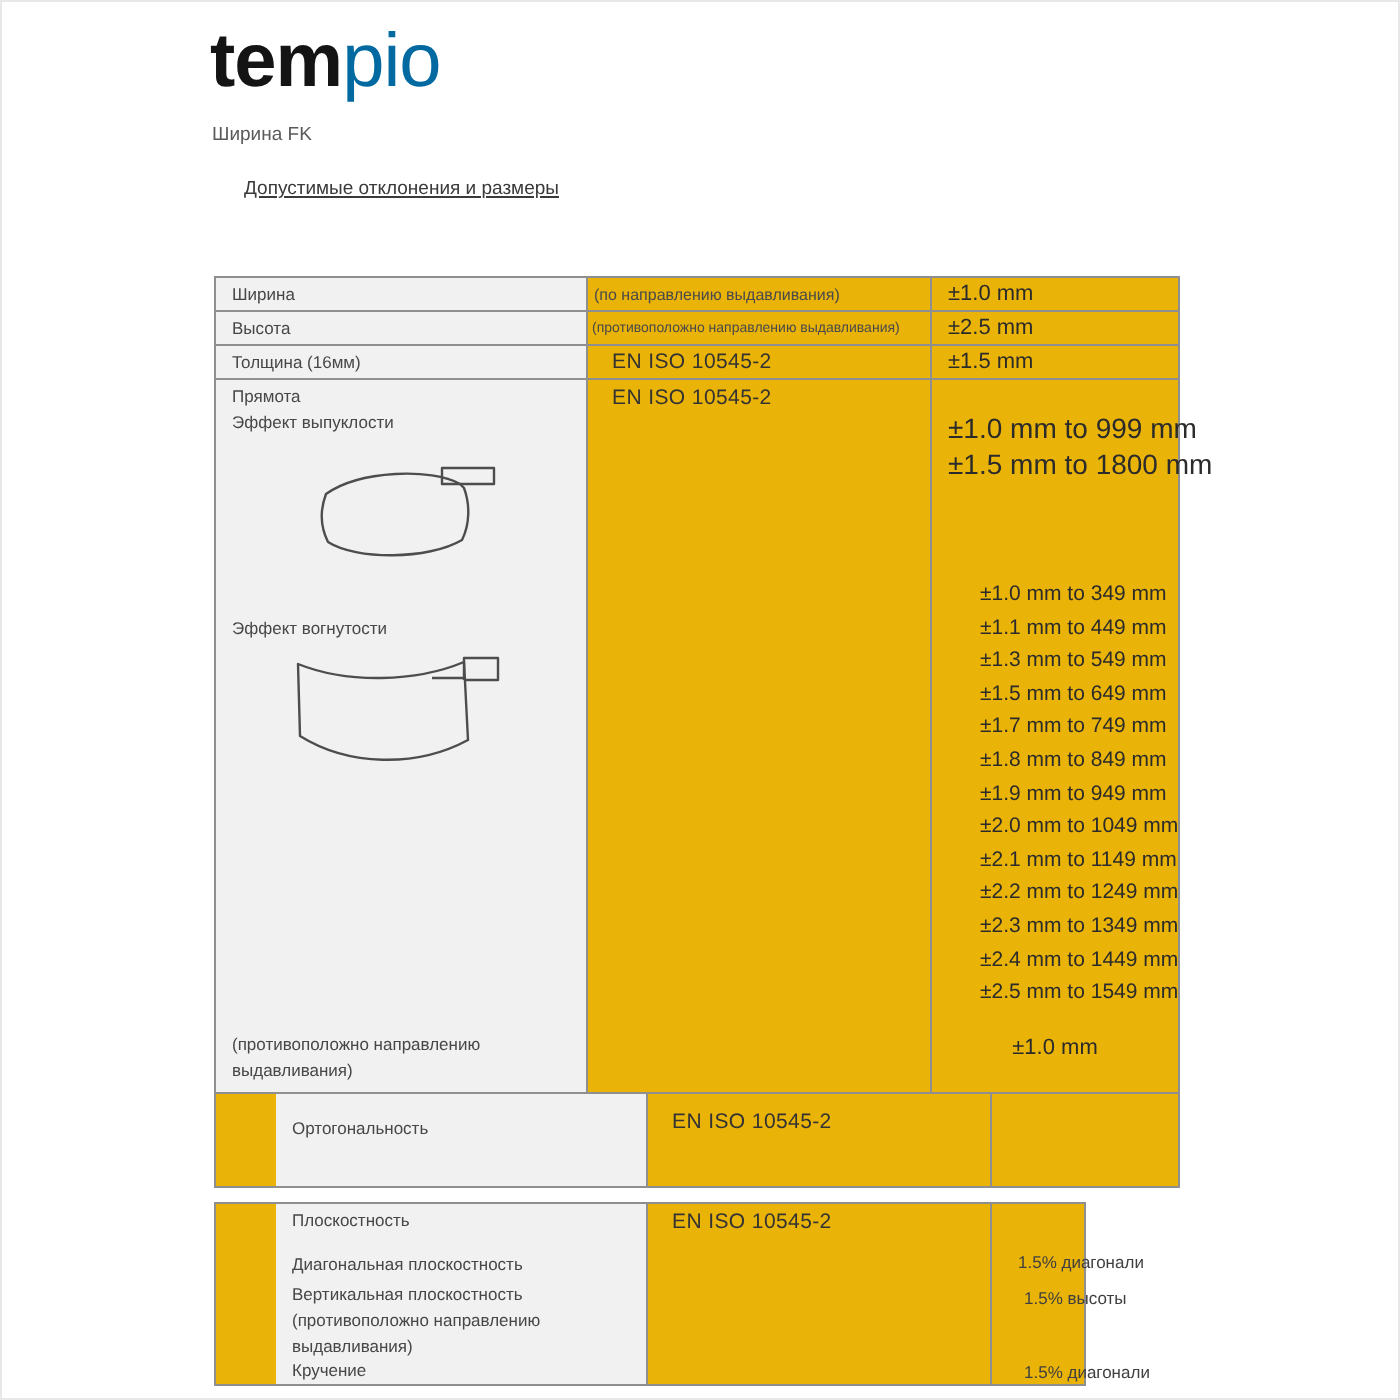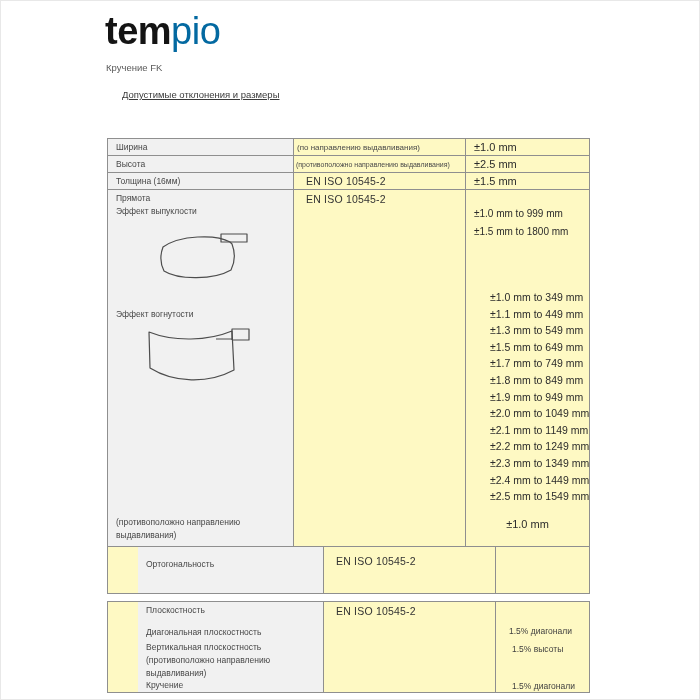--- a/index.html
+++ b/index.html
@@ -15,54 +15,54 @@
     box-sizing:border-box;border:1px solid #e8e8e8;overflow:hidden;
   }
   .abs{position:absolute;}
   
   .logo{left:104px;top:11px;font-size:38px;line-height:1;color:#141414;letter-spacing:-0.5px;}
   .logo .b{font-weight:700;}
   .logo .l{font-weight:400;color:#0369a1;}
   .system{left:105px;top:61px;font-size:9.5px;color:#5a5a5a;}
   .link{left:105px;top:88px;font-size:9.5px;color:#3a3a3a;text-decoration:underline;cursor:pointer;margin-left:16px;}
   
-  .tbl{box-sizing:border-box;border:1px solid var(--bc);background:#fef9c3;}
+  .tbl{box-sizing:border-box;border:1px solid var(--bc);background:#eab308;}
   .t1{left:106px;top:137px;width:483px;height:456px;}
-  .t2{left:106px;top:600px;width:483px;height:92px;}
+  .t2{left:106px;top:600px;width:436px;height:92px;}
   .row{display:flex;border-bottom:1px solid var(--bc);box-sizing:border-box;}
   .row.last{border-bottom:none;margin-left:30px;}
   .cell{position:relative;box-sizing:border-box;}
   .c1{width:186px;background:var(--labelbg);border-right:1px solid var(--bc);}
   .c2{width:172px;border-right:1px solid var(--bc);}
   .c3{flex:1;}
   .rS{height:17px;}
   .rBig{height:357px;}
   .rOrt{height:46px;}
   .r2{height:90px;}
   .vc{display:flex;align-items:center;}
   .lab{font-size:8.5px;color:#474747;padding-left:8px;}
   .meth-sm{font-size:8px;color:#4a4a4a;padding-left:3px;}
   .meth-xs{font-size:7px;color:#4a4a4a;padding-left:2px;}
   .iso{font-size:10.5px;color:#333;letter-spacing:0.2px;}
   .val{font-size:11px;color:var(--val);padding-left:8px;}
   .small-lab{font-size:8.5px;color:#474747;}
   .vlist{font-size:10.5px;color:var(--val);line-height:16.6px;white-space:nowrap;margin-left:16px;}
-  .vlist2{font-size:10px;color:var(--val);line-height:18px;white-space:nowrap;}
+  .vlist2{font-size:14px;color:var(--val);line-height:18px;white-space:nowrap;}
   .pct{font-size:8.5px;color:#3f3f3f;white-space:nowrap;}
   svg{display:block;}
 </style>
 </head>
 <body>
 
 <div class="page">
 
   <div class="abs logo">
     <span class="b">tem</span><span class="l">pio</span>
   </div>
-  <div class="abs system">Кручение FK</div>
+  <div class="abs system">Ширина FK</div>
   <a class="abs link">Допустимые отклонения и размеры</a>
 
   <div class="abs tbl t1">
 
     <div class="row rS">
       <div class="cell c1 vc">
           <span class="lab">Ширина</span>
         </div>
       <div class="cell c2 vc">
           <span class="meth-sm">(по направлению выдавливания)</span>

